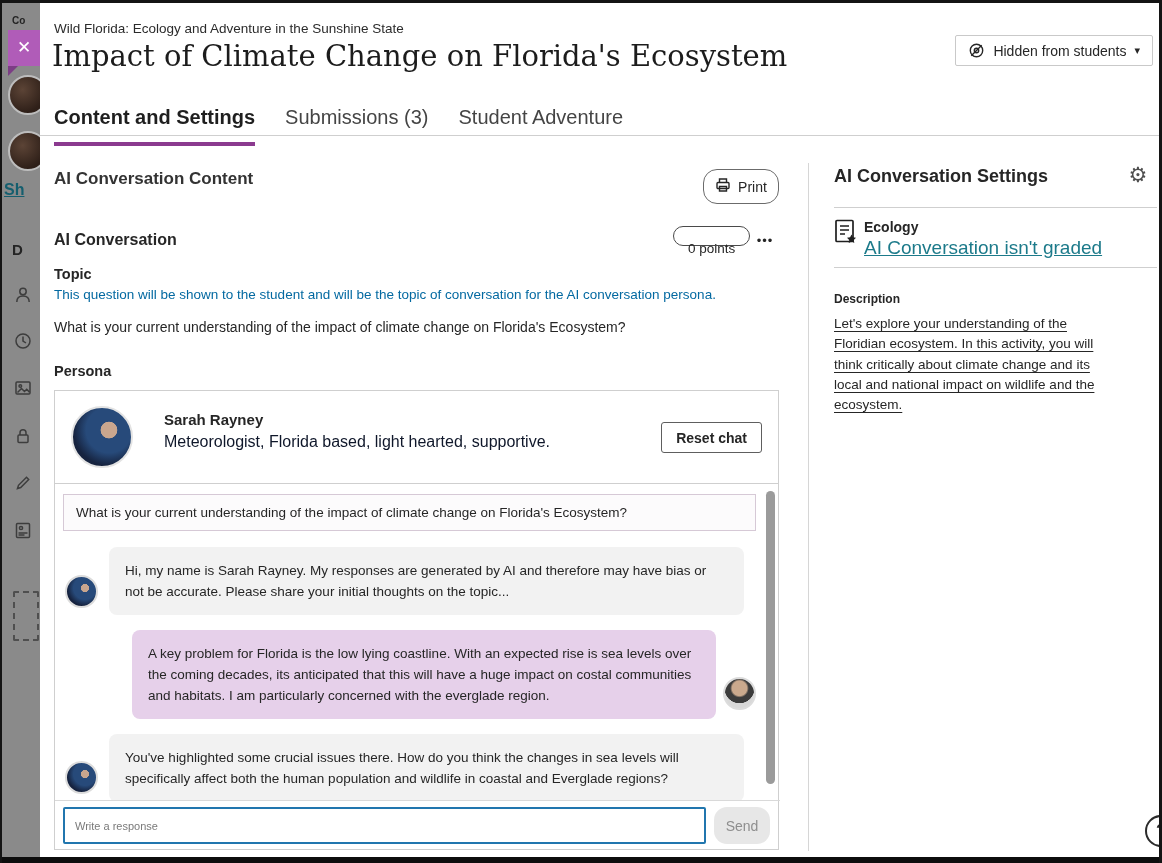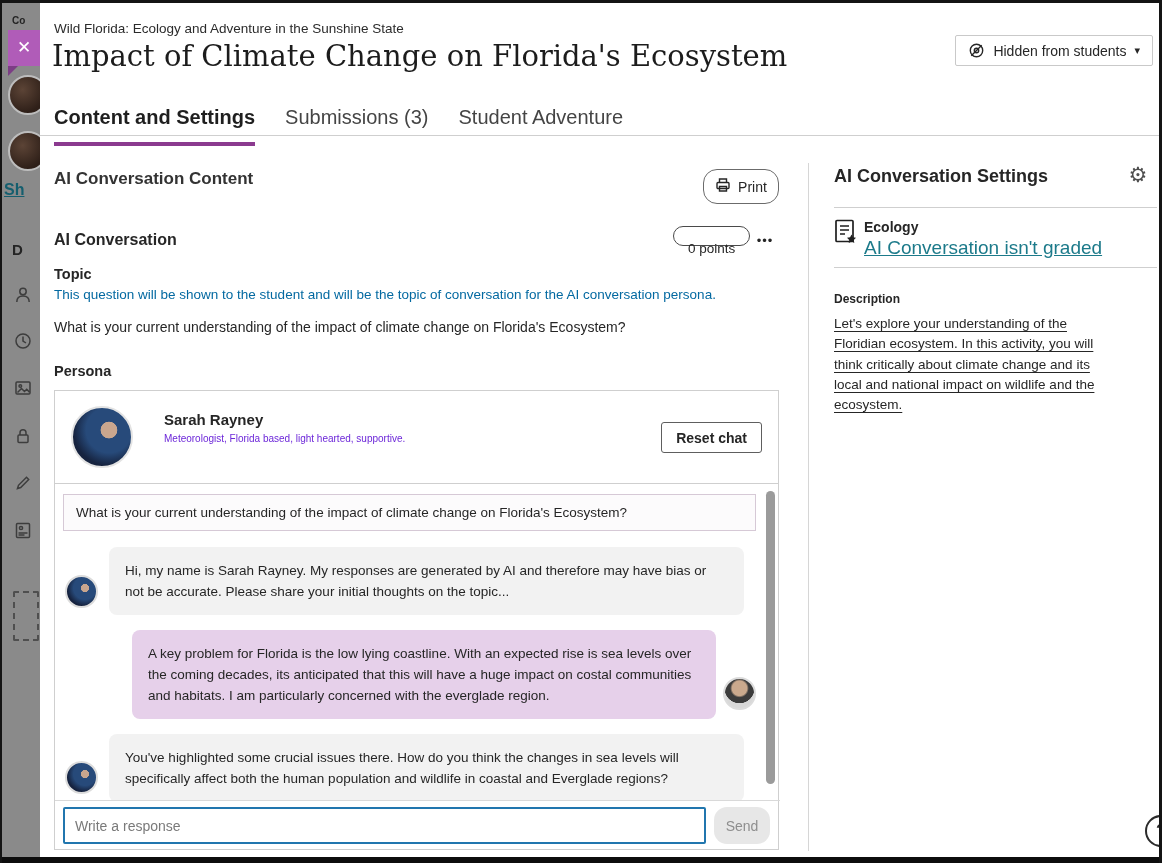--- a/index.html
+++ b/index.html
@@ -43,37 +43,37 @@
   .menu-dots { position:absolute; left:710px; top:224px; width:30px; height:26px; border:none; background:none; font-size:13px; letter-spacing:1px; color:#262626; cursor:pointer; }
 
   .topic-heading { position:absolute; left:14px; top:263px; font-size:14.5px; font-weight:bold; }
   .topic-help { position:absolute; left:14px; top:284px; font-size:13.5px; color:#0369a1; width:700px; }
   .topic-question { position:absolute; left:14px; top:316px; font-size:14px; width:700px; }
   .persona-heading { position:absolute; left:14px; top:360px; font-size:14.5px; font-weight:bold; }
 
   .persona-card { position:absolute; left:14px; top:387px; width:725px; height:94px; border:1px solid #cfcfcf; background:#fff; }
   .persona-avatar { position:absolute; left:16px; top:15px; width:62px; height:62px; border-radius:50%; border:2px solid #e3e3e3; background:radial-gradient(circle at 62% 38%, #c9a68e 0 16%, #274a7a 17% 45%, #16233f 70%); }
   .persona-name { position:absolute; left:109px; top:20px; font-size:15px; font-weight:bold; }
-  .persona-desc { position:absolute; left:109px; top:42px; font-size:10px; color:#6d28d9; }
+  .persona-desc { position:absolute; left:109px; top:42px; font-size:16px; color:#0f172a; }
   .reset-btn { position:absolute; right:16px; top:31px; height:31px; padding:0 14px; background:#fff; border:1px solid #5e5e5e; border-radius:3px; font-size:14px; font-weight:bold; color:#262626; cursor:pointer; }
 
   
   .chat-panel { position:absolute; left:14px; top:481px; width:725px; height:366px; border:1px solid #cfcfcf; border-top:none; background:#fff; }
   .chat-scroll { position:absolute; left:0; top:0; width:725px; height:317px; border-bottom:1px solid #d9d9d9; overflow:hidden; }
   .chat-banner { position:absolute; left:8px; top:10px; width:693px; height:37px; border:1px solid #d6c9d6; background:#fcfbfc; font-size:13.5px; color:#262626; padding:10px 12px; }
   .bubble { position:absolute; border-radius:8px; font-size:13.5px; line-height:21px; padding:13px 16px; }
   .bubble.ai { background:#f2f2f2; color:#262626; }
   .bubble.user { background:#e6d0ea; color:#262626; }
   .msg-avatar { position:absolute; width:33px; height:33px; border-radius:50%; border:2px solid #dcdcdc; }
   .avatar-ai { background:radial-gradient(circle at 62% 38%, #c9a68e 0 16%, #274a7a 17% 45%, #16233f 70%); }
   .avatar-user { background:radial-gradient(circle at 50% 32%, #caa98d 0 30%, #3c3c3c 38% 60%, #d8d8d8 62%); }
   .chat-scrollbar { position:absolute; right:5px; top:7px; width:9px; height:293px; background:#9b9b9b; border-radius:5px; }
 
   .chat-input-row { position:absolute; left:0; top:323px; width:725px; height:37px; }
-  .chat-input { position:absolute; left:8px; top:0; width:643px; height:37px; border:2px solid #2176ae; border-radius:2px; font-size:14px; color:#262626; padding:0 10px; font-family:"Liberation Sans",sans-serif; outline:none; }
+  .chat-input { position:absolute; left:8px; top:0; width:643px; height:37px; border:2px solid #2176ae; border-radius:2px; font-size:11px; color:#262626; padding:0 10px; font-family:"Liberation Sans",sans-serif; outline:none; }
   .chat-input::placeholder { color:#7a7a7a; }
   .send-btn { position:absolute; left:659px; top:0; width:56px; height:37px; background:#e7e7e7; border:none; border-radius:13px; font-size:14px; color:#8e8e8e; cursor:pointer; }
 
   
   .v-divider { position:absolute; left:768px; top:160px; width:1px; height:688px; background:#d6d6d6; }
   .settings-title { position:absolute; left:794px; top:163px; font-size:18px; font-weight:600; color:#262626; }
   .gear-btn { position:absolute; left:1084px; top:158px; width:28px; height:28px; border:none; background:none; font-size:21px; color:#4f4f4f; cursor:pointer; }
   .hr1 { position:absolute; left:794px; top:204px; width:323px; height:1px; background:#cfcfcf; }
   .hr2 { position:absolute; left:794px; top:264px; width:323px; height:1px; background:#cfcfcf; }
   .grading-icon { position:absolute; left:793px; top:215px; }

